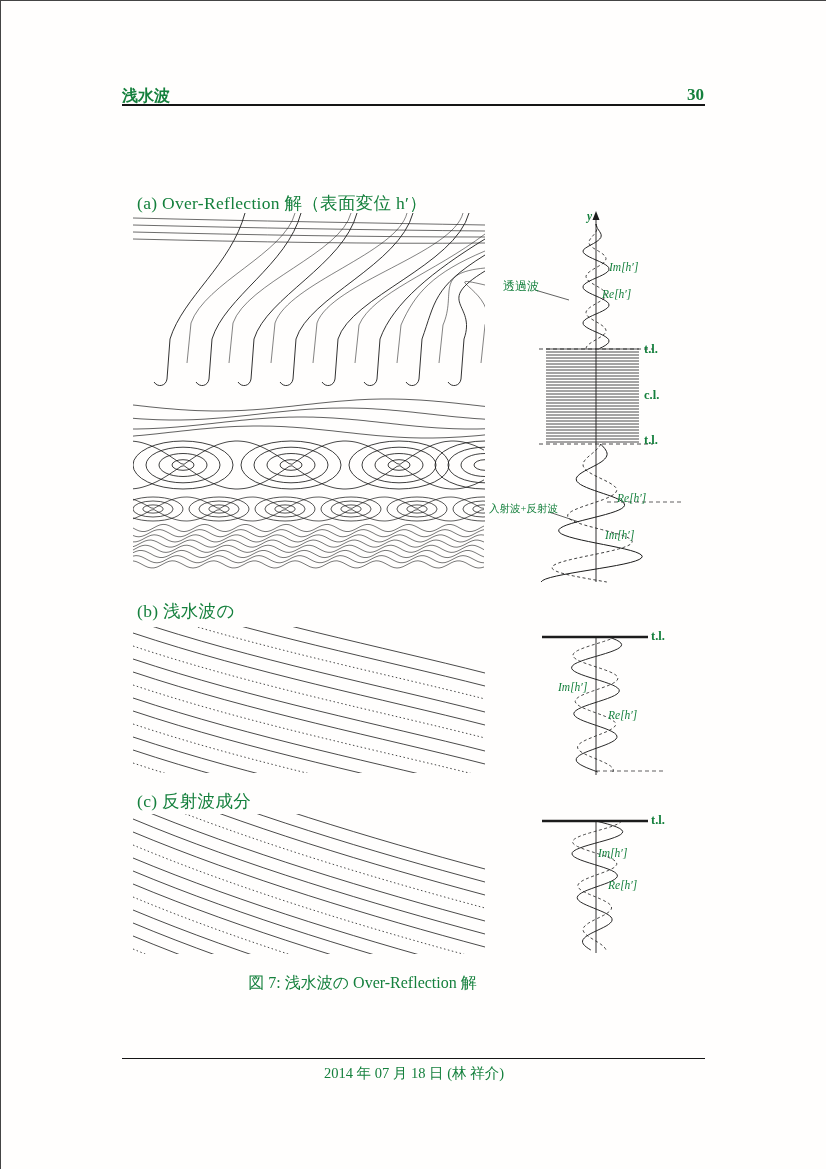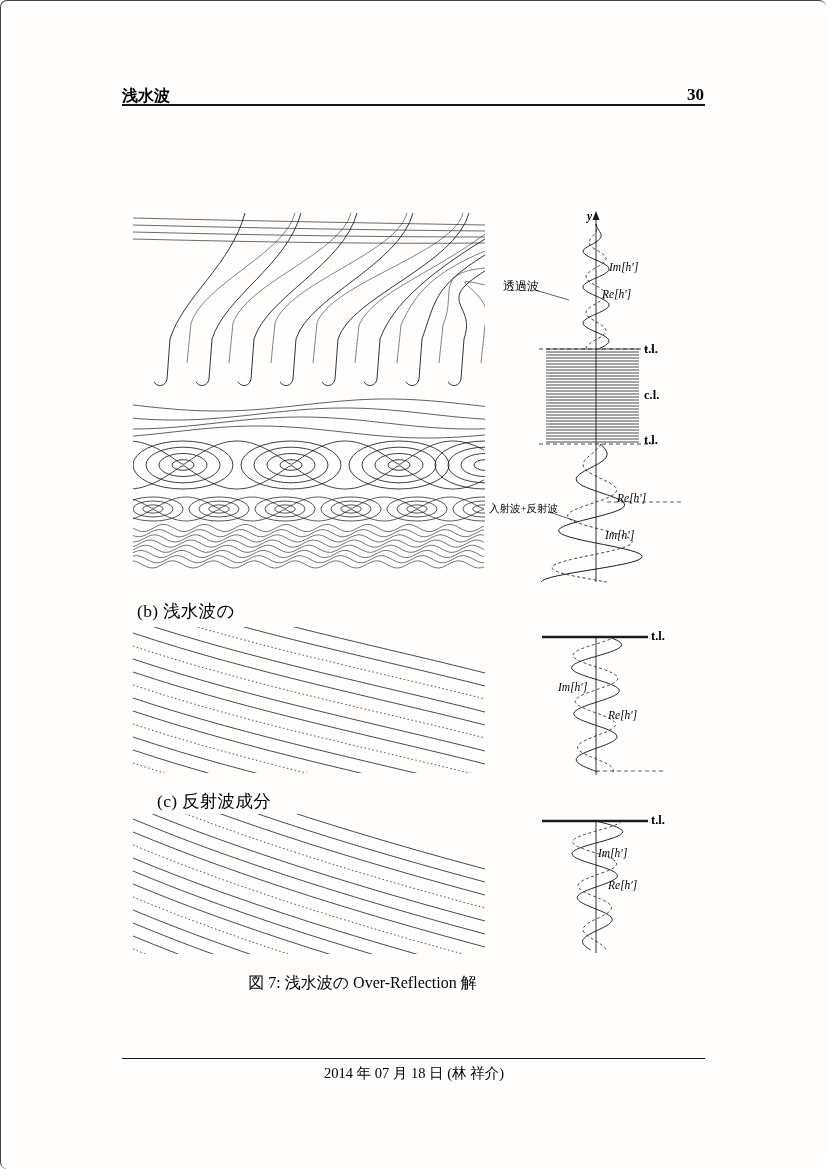--- a/index.html
+++ b/index.html
@@ -1,48 +1,49 @@
 <!DOCTYPE html>
 <html><head>
 <meta charset="utf-8">
 <style>
   *{margin:0;padding:0;box-sizing:border-box;}
   html,body{background:#ffffff;}
   .page{
     position:relative;width:826px;height:1169px;background:#fffefd;
-    font-family:"Liberation Serif","DejaVu Serif",serif;color:#000000;
-    overflow:hidden;border-top:1px solid #444;border-left:1px solid #444;border-radius:7px;
+    font-family:"Liberation Serif","DejaVu Serif",serif;color:#15803d;
+    overflow:hidden;border-top:1px solid #444;border-left:1px solid #444;
   }
   .abs{position:absolute;}
   .hdr-left{left:121px;top:85px;font-size:16px;font-weight:bold;}
   .hdr-center{left:122px;top:84px;width:582px;text-align:center;font-size:17px;font-weight:bold;}
   .hdr-page{left:686px;top:84px;font-size:17px;font-weight:bold;}
   .rule{left:121px;top:103px;width:583px;height:2px;background:#151515;}
   .panel-title{font-size:17.5px;letter-spacing:0.3px;}
   .pt-a{left:136px;top:190px;}
   .pt-b{left:136px;top:598px;}
-  .pt-c{left:136px;top:788px;margin-left:20px;}
+  .pt-c{left:136px;top:788px;}
   .wave-label{position:absolute;font-size:11.5px;font-style:italic;white-space:nowrap;}
   .wave-label-jp{position:absolute;font-size:12px;white-space:nowrap;}
   .tl-label{position:absolute;font-size:12.5px;font-weight:bold;white-space:nowrap;}
   .caption{left:0;top:972px;width:723px;text-align:center;font-size:16px;}
   .foot-rule{left:121px;top:1057px;width:583px;height:1px;background:#151515;}
   .foot-left{left:121px;top:1063px;font-size:14.5px;}
   .foot-right{left:122px;top:1063px;width:582px;text-align:center;font-size:14.5px;}
   svg{position:absolute;overflow:hidden;}
 </style>
 </head>
 <body>
 
 <div class="page">
 
   <span class="abs hdr-left">浅水波</span>
   <span class="abs hdr-page">30</span>
   <div class="abs rule"></div>
 
+  <span class="abs panel-title pt-a">(a) Over-Reflection 解（表面変位 h′）</span>
   <svg id="contour-a" style="left:132px;top:212px;" width="352" height="357" viewBox="0 0 352 357">
       <path d="M0,5 C120,8 240,10 352,12" fill="none" stroke="#1c1c1c" stroke-width="0.65"></path>
       <path d="M0,12 C120,15 240,17 352,18" fill="none" stroke="#1c1c1c" stroke-width="0.65"></path>
       <path d="M0,19 C120,22 240,24 352,24" fill="none" stroke="#1c1c1c" stroke-width="0.65"></path>
       <path d="M0,26 C120,29 240,31 352,30" fill="none" stroke="#1c1c1c" stroke-width="0.65"></path>
       <path d="M112,0 C98,52 50,84 37,126 L34,166 c-1,7 -9,9 -13,3" fill="none" stroke="#1c1c1c" stroke-width="0.9"></path>
       <path d="M168,0 C154,52 92,84 79,126 L76,166 c-1,7 -9,9 -13,3" fill="none" stroke="#1c1c1c" stroke-width="0.9"></path>
       <path d="M224,0 C210,52 134,84 121,126 L118,166 c-1,7 -9,9 -13,3" fill="none" stroke="#1c1c1c" stroke-width="0.9"></path>
       <path d="M280,0 C266,52 176,84 163,126 L160,166 c-1,7 -9,9 -13,3" fill="none" stroke="#1c1c1c" stroke-width="0.9"></path>
       <path d="M336,0 C322,52 218,84 205,126 L202,166 c-1,7 -9,9 -13,3" fill="none" stroke="#1c1c1c" stroke-width="0.9"></path>

